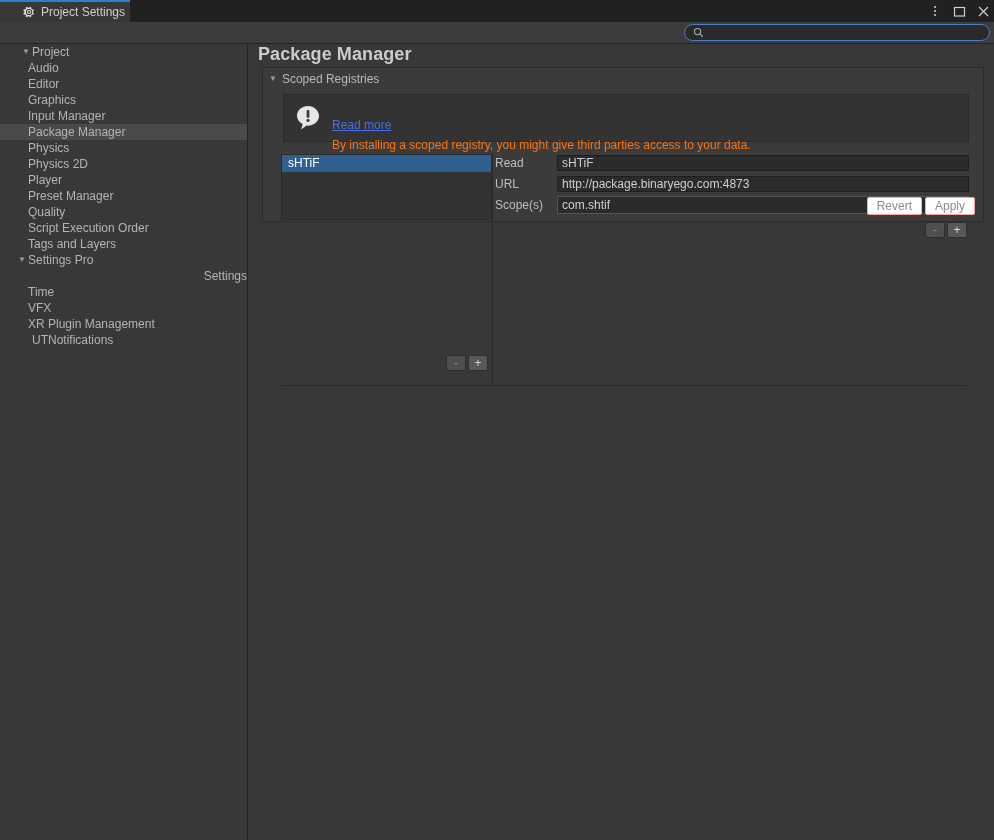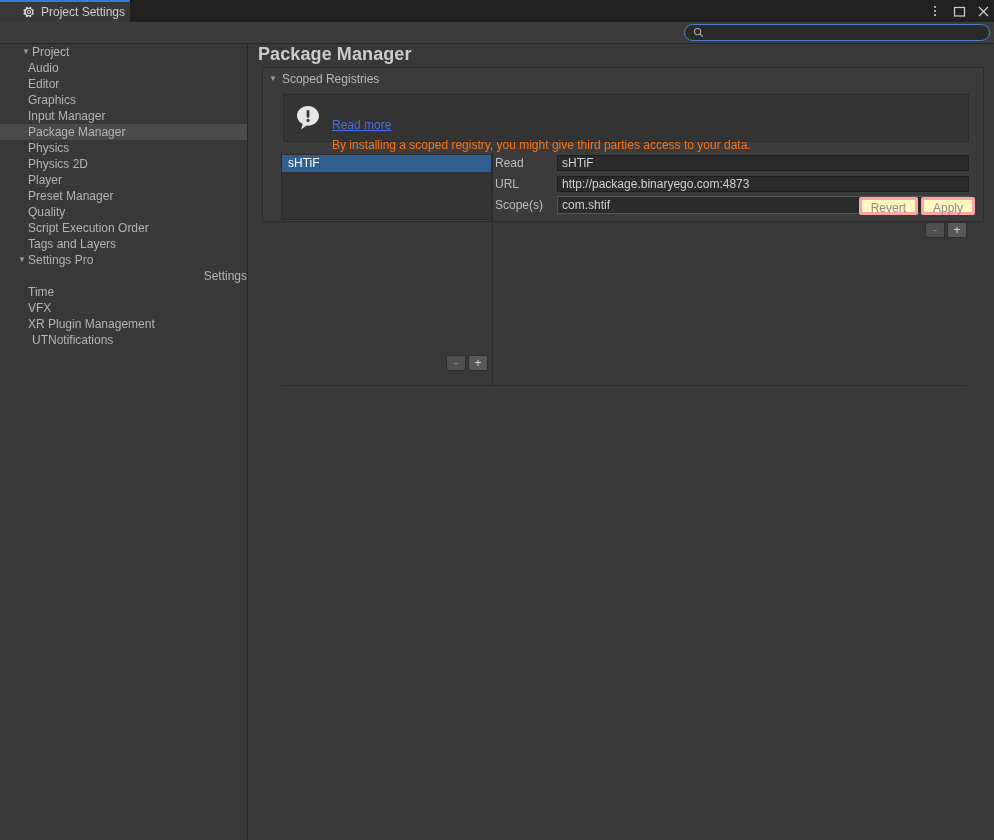--- a/index.html
+++ b/index.html
@@ -319,22 +319,22 @@
   .bottombar {
     position: absolute;
     right: 8px; bottom: 6px;
     display: flex;
     gap: 3px;
   }
   .txtbtn {
     min-width: 48px;
     height: 18px;
     padding: 0 9px;
-    background: #fef9c3;
-    border: 3px solid #fca5a5;
+    background: #ffffff;
+    border: 1px solid #fca5a5;
     border-radius: 2px;
     box-sizing: border-box;
     color: #8c8c8c;
     font-size: 12px;
     font-family: "Liberation Sans", sans-serif;
     line-height: 16px;
     text-align: center;
     cursor: default;
   }
 

